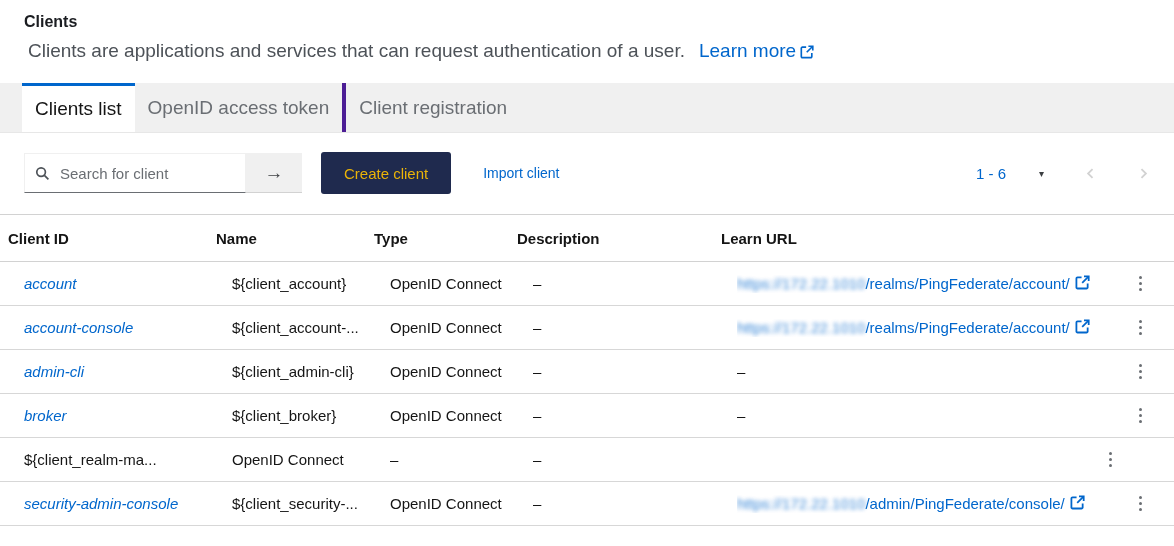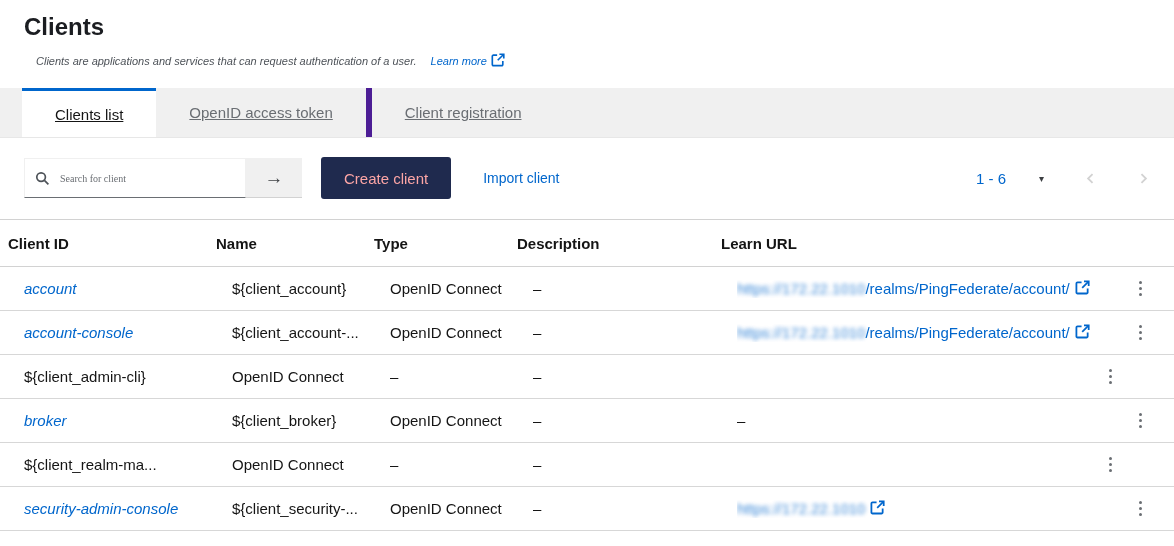--- a/index.html
+++ b/index.html
@@ -3,40 +3,40 @@
 <meta charset="utf-8">
 <style>
   * { box-sizing: border-box; }
   html,body { margin:0; padding:0; }
   body {
     width:1174px; height:546px; background:#ffffff;
     font-family:"Liberation Sans", sans-serif; color:#151515;
     overflow:hidden;
   }
   .page-head { padding:13px 24px 0 24px; }
-  .page-title { margin:0 0 9px 0; font-size:24px; font-weight:700; color:#1b1d21; }
-  .page-desc { margin:12px; font-size:11px; color:#4d5258;font-style:italic; }
+  .page-title { margin:0 0 9px 0; font-size:16px; font-weight:700; color:#1b1d21; }
+  .page-desc { margin:4px; font-size:19px; color:#4d5258; }
   .learn-link { color:#0066cc; text-decoration:none; margin-left:14px; white-space:nowrap; }
   .ext-icon { display:inline-block; vertical-align:-2px; margin-left:4px; }
 
   
   .tabs { display:flex; align-items:stretch; height:50px; background:#f0f0f0; margin-top:19px; padding-left:22px; border-bottom:1px solid #e7e7e7; }
-  .tab { display:flex; align-items:center; padding:0 33px; font-size:15px; color:#6a6e73; cursor:pointer; white-space:nowrap;text-decoration:underline; }
+  .tab { display:flex; align-items:center; padding:0 13px; font-size:19px; color:#6a6e73; cursor:pointer; white-space:nowrap; }
   .tab.active { background:#ffffff; border-top:3px solid #0066cc; color:#151515; }
-  .tab.divided { border-left:6px solid #4c1d95; }
+  .tab.divided { border-left:4px solid #4c1d95; }
 
   
   .toolbar { display:flex; align-items:center; padding:19px 24px 20px 24px; }
   .search-group { display:flex; align-items:stretch; height:40px; width:278px; }
   .search-box { flex:1; display:flex; align-items:center; background:#fff; border:1px solid #f0f0f0; border-bottom:1px solid #6a6e73; padding:0 10px; }
   .search-box svg { flex:none; margin-right:8px; }
-  .search-input { border:none; outline:none; font-size:10px; color:#0369a1; width:100%; font-family:Liberation Serif, serif; }
+  .search-input { border:none; outline:none; font-size:15px; color:#0369a1; width:100%; font-family:Liberation Sans, sans-serif; }
   .search-input::placeholder { color:#6a6e73; opacity:1; }
   .search-go { width:56px; background:#f0f0f0; border:none; border-bottom:1px solid #d2d2d2; font-size:19px; color:#3c3f42; cursor:pointer; line-height:1; }
-  .btn-create { margin-left:19px; height:42px; padding:12px 23px; background:#1f2a4e; color:#fca5a5; font-size:15px; border:none; border-radius:3px; cursor:pointer; font-family:"Liberation Sans",sans-serif; }
+  .btn-create { margin-left:19px; height:42px; padding:12px 23px; background:#1f2a4e; color:#eab308; font-size:15px; border:none; border-radius:3px; cursor:pointer; font-family:"Liberation Sans",sans-serif; }
   .import-link { margin-left:32px; color:#0066cc; font-size:14px; text-decoration:none; }
   .pagination { margin-left:auto; display:flex; align-items:center; }
   .pg-range { display:flex; align-items:center; cursor:pointer; font-size:15px; color:#0066cc;gap:24px; }
   .pg-caret { color:#3c3f42; font-size:10px; margin-left:9px; }
   .pg-btn { background:none; border:none; padding:0; margin-left:40px; cursor:default; line-height:0; }
 
   
   .table { border-top:1px solid #d2d2d2; }
   .trow {
     display:grid;
@@ -149,20 +149,21 @@
           </svg></span>
       </div>
     <button class="kebab">
         <i></i>
         <i></i>
         <i></i>
       </button>
   </div>
 
   <div class="trow">
+    <div class="cell"><a class="id-link" href="#">admin-cli</a></div>
     <div class="cell">${client_admin-cli}</div>
     <div class="cell">OpenID Connect</div>
     <div class="cell">–</div>
     <div class="cell"><span class="dash">–</span></div>
     <button class="kebab">
         <i></i>
         <i></i>
         <i></i>
       </button>
   </div>
@@ -192,20 +193,21 @@
       </button>
   </div>
 
   <div class="trow">
     <div class="cell"><a class="id-link" href="#">security-admin-console</a></div>
     <div class="cell">${client_security-...</div>
     <div class="cell">OpenID Connect</div>
     <div class="cell">–</div>
     <div class="cell url-cell">
         <span class="url-redacted">https://172.22.1010</span>
+        <a class="url-link" href="#">/admin/PingFederate/console/</a>
         <span class="ext-icon"><svg width="15" height="15" viewBox="0 0 16 16">
             <path d="M13.5 9v4.2a1.2 1.2 0 0 1-1.2 1.2H2.7a1.2 1.2 0 0 1-1.2-1.2V3.7a1.2 1.2 0 0 1 1.2-1.2H7" fill="none" stroke="#0066cc" stroke-width="1.9"></path>
             <path d="M9.6 1.4h5v5" fill="none" stroke="#0066cc" stroke-width="1.9"></path>
             <path d="M14.3 1.7L7.7 8.3" stroke="#0066cc" stroke-width="1.9"></path>
           </svg></span>
       </div>
     <button class="kebab">
         <i></i>
         <i></i>
         <i></i>

